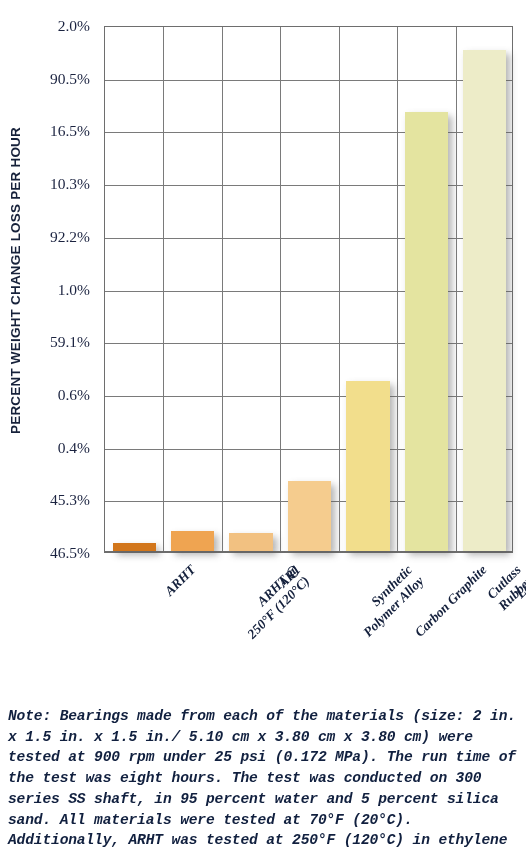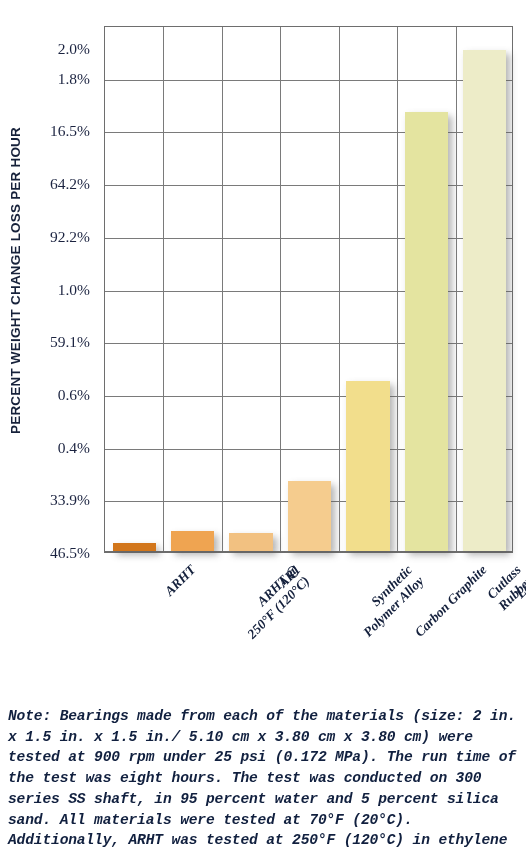--- a/index.html
+++ b/index.html
@@ -153,30 +153,30 @@
 </head>
 <body>
 
 <div id="chart-figure">
 
   <div id="y-axis-title">
     <span>PERCENT WEIGHT CHANGE LOSS PER HOUR</span>
   </div>
 
   <div id="y-tick-labels">
-      <div class="ytick" style="top: 0px; margin-top: 23px;">2.0%</div>
-      <div class="ytick" style="top: 52.7px;">1.8%</div>
+      <div class="ytick" style="top: 0px;">2.0%</div>
+      <div class="ytick" style="top: 52.7px;">90.5%</div>
       <div class="ytick" style="top: 105.4px;">16.5%</div>
-      <div class="ytick" style="top: 158.1px;">64.2%</div>
+      <div class="ytick" style="top: 158.1px;">10.3%</div>
       <div class="ytick" style="top: 210.8px;">92.2%</div>
       <div class="ytick" style="top: 263.5px; text-align: center;">1.0%</div>
       <div class="ytick" style="top: 316.2px;">59.1%</div>
       <div class="ytick" style="top: 368.9px;">0.6%</div>
       <div class="ytick" style="top: 421.6px;">0.4%</div>
-      <div class="ytick" style="top: 474.3px;">33.9%</div>
+      <div class="ytick" style="top: 474.3px;">45.3%</div>
       <div class="ytick" style="top: 527px;">46.5%</div>
     </div>
 
   <div id="plot-area">
     <div id="grid-layer">
         <div class="hgrid" style="top: 52.7px;"></div>
         <div class="hgrid" style="top: 105.4px;"></div>
         <div class="hgrid" style="top: 158.1px;"></div>
         <div class="hgrid" style="top: 210.8px;"></div>
         <div class="hgrid" style="top: 263.5px;"></div>

